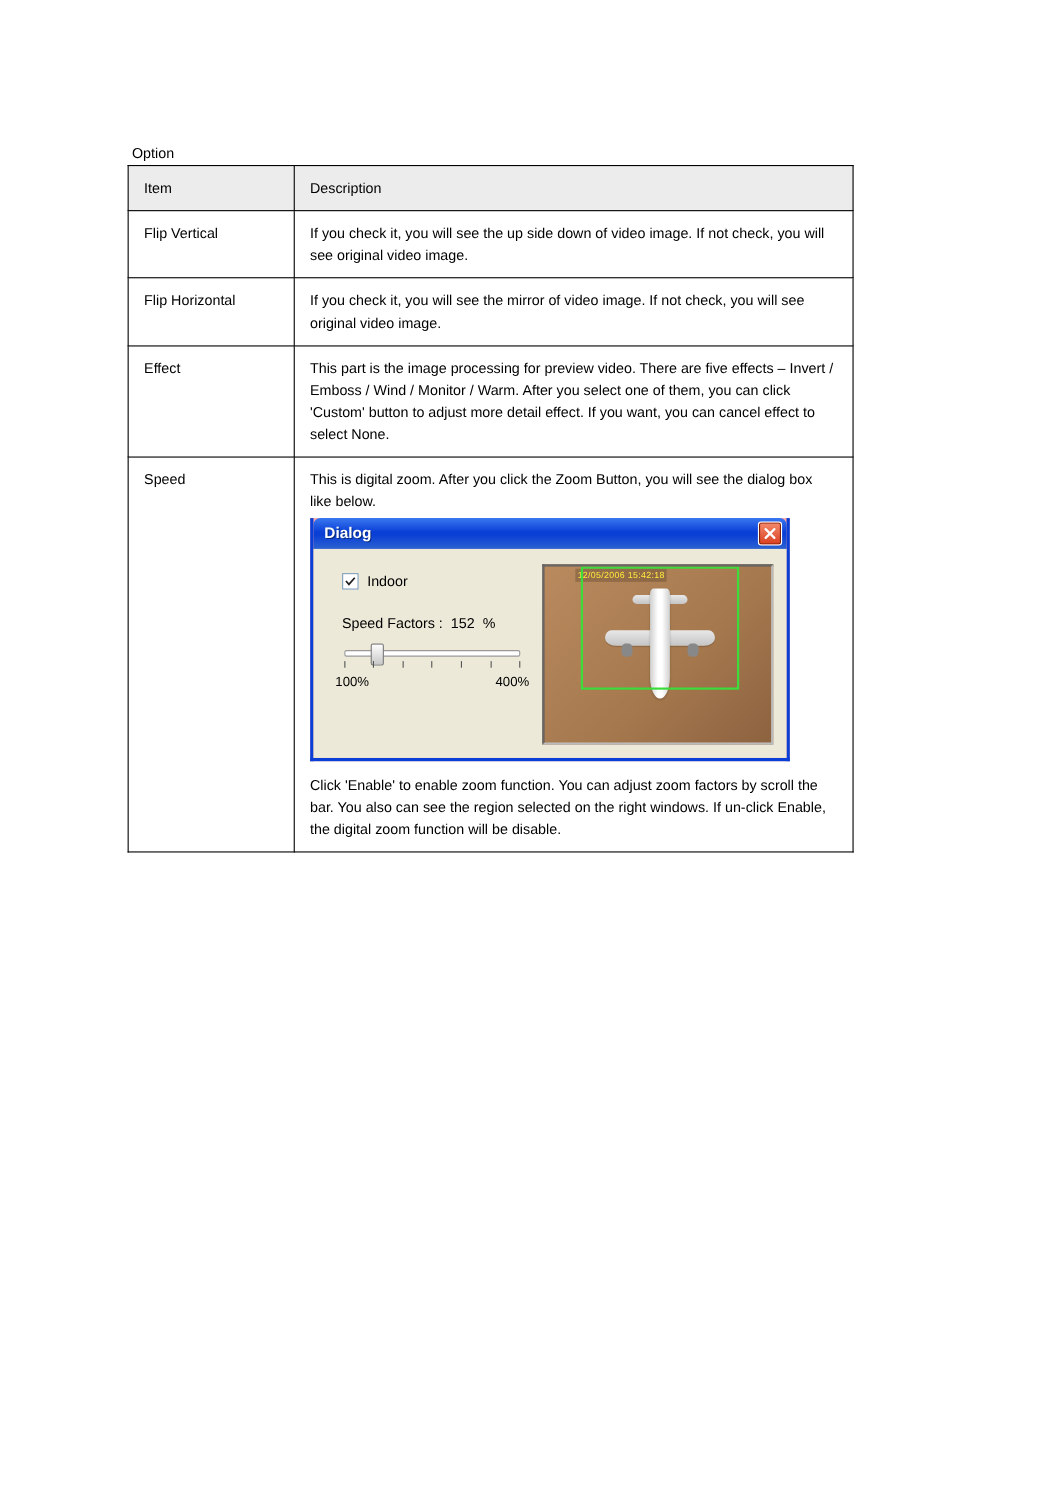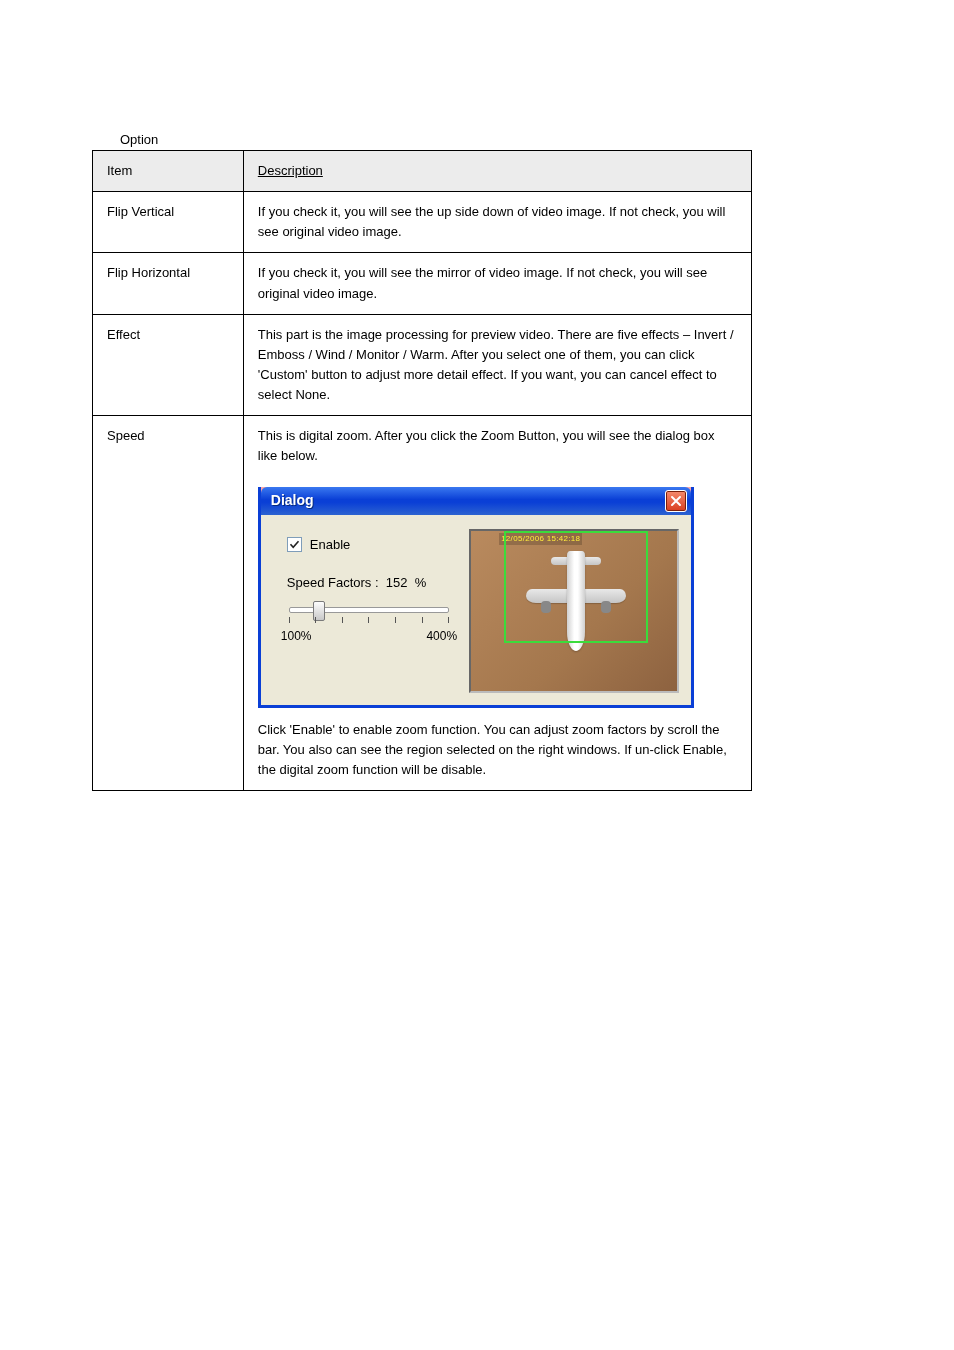--- a/index.html
+++ b/index.html
@@ -10,21 +10,21 @@
     font-size: 13px;
     color: #000;
     width: 954px;
   }
   .page {
     width: 762px;
     min-height: 1350px;
     position: relative;
     box-sizing: border-box;
     padding-top: 150px;
-    padding-left: 92px;
+    padding-left: 116px;
   }
   .option-label {
     position: absolute;
     top: 132px;
     left: 120px;
     font-size: 13px;
   }
   table.main {
     border-collapse: collapse;
     width: 660px;
@@ -36,28 +36,28 @@
     text-align: left;
     font-size: 13px;
     line-height: 1.55;
   }
   table.main th {
     background: #ececec;
     font-weight: normal;
     margin-top: 33px;
   }
   table.main .col1 { width: 145px; }
-  table.main .col2 { width: 495px; text-decoration: underline; }
+  table.main .col2 { width: 495px; }
 
   
   .dialog {
     width: 430px;
     border: 3px solid #0a3fd6;
     border-top: none;
-    margin: 20px 0 12px 0;
+    margin: 4px 0 12px 0;
     font-family: Tahoma, Arial, sans-serif;
     background: #fca5a5;
   }
   .dialog-title {
     height: 28px;
     background: linear-gradient(to bottom, #3a78f0 0%, #0a3fd6 45%, #0a3fd6 55%, #2c62d0 100%);
     display: flex;
     align-items: center;
     justify-content: space-between;
     padding: 0 4px 0 10px;
@@ -257,21 +257,21 @@
               </span>
             </div>
             <div class="dialog-body">
               <div class="controls">
                 <div class="chk-row">
                   <span class="chkbox">
                     <svg width="11" height="11" viewBox="0 0 11 11">
                       <path d="M1.5 5.2 L4.2 8.2 L9.5 2.2" stroke="#222" stroke-width="1.6" fill="none"></path>
                     </svg>
                   </span>
-                  <span>Enable</span>
+                  <span>Indoor</span>
                 </div>
                 <div class="zoom-label">
                   <span>Speed Factors :</span>&nbsp;&nbsp;<span>152</span>&nbsp;&nbsp;<span>%</span>
                 </div>
                 <div class="slider-track">
                   <div class="track-line"></div>
                   <div class="thumb" id="slider-thumb" style="left: 17%;"></div>
                   <div class="ticks">
                     <span class="tick"></span>
                       <span class="tick"></span>

